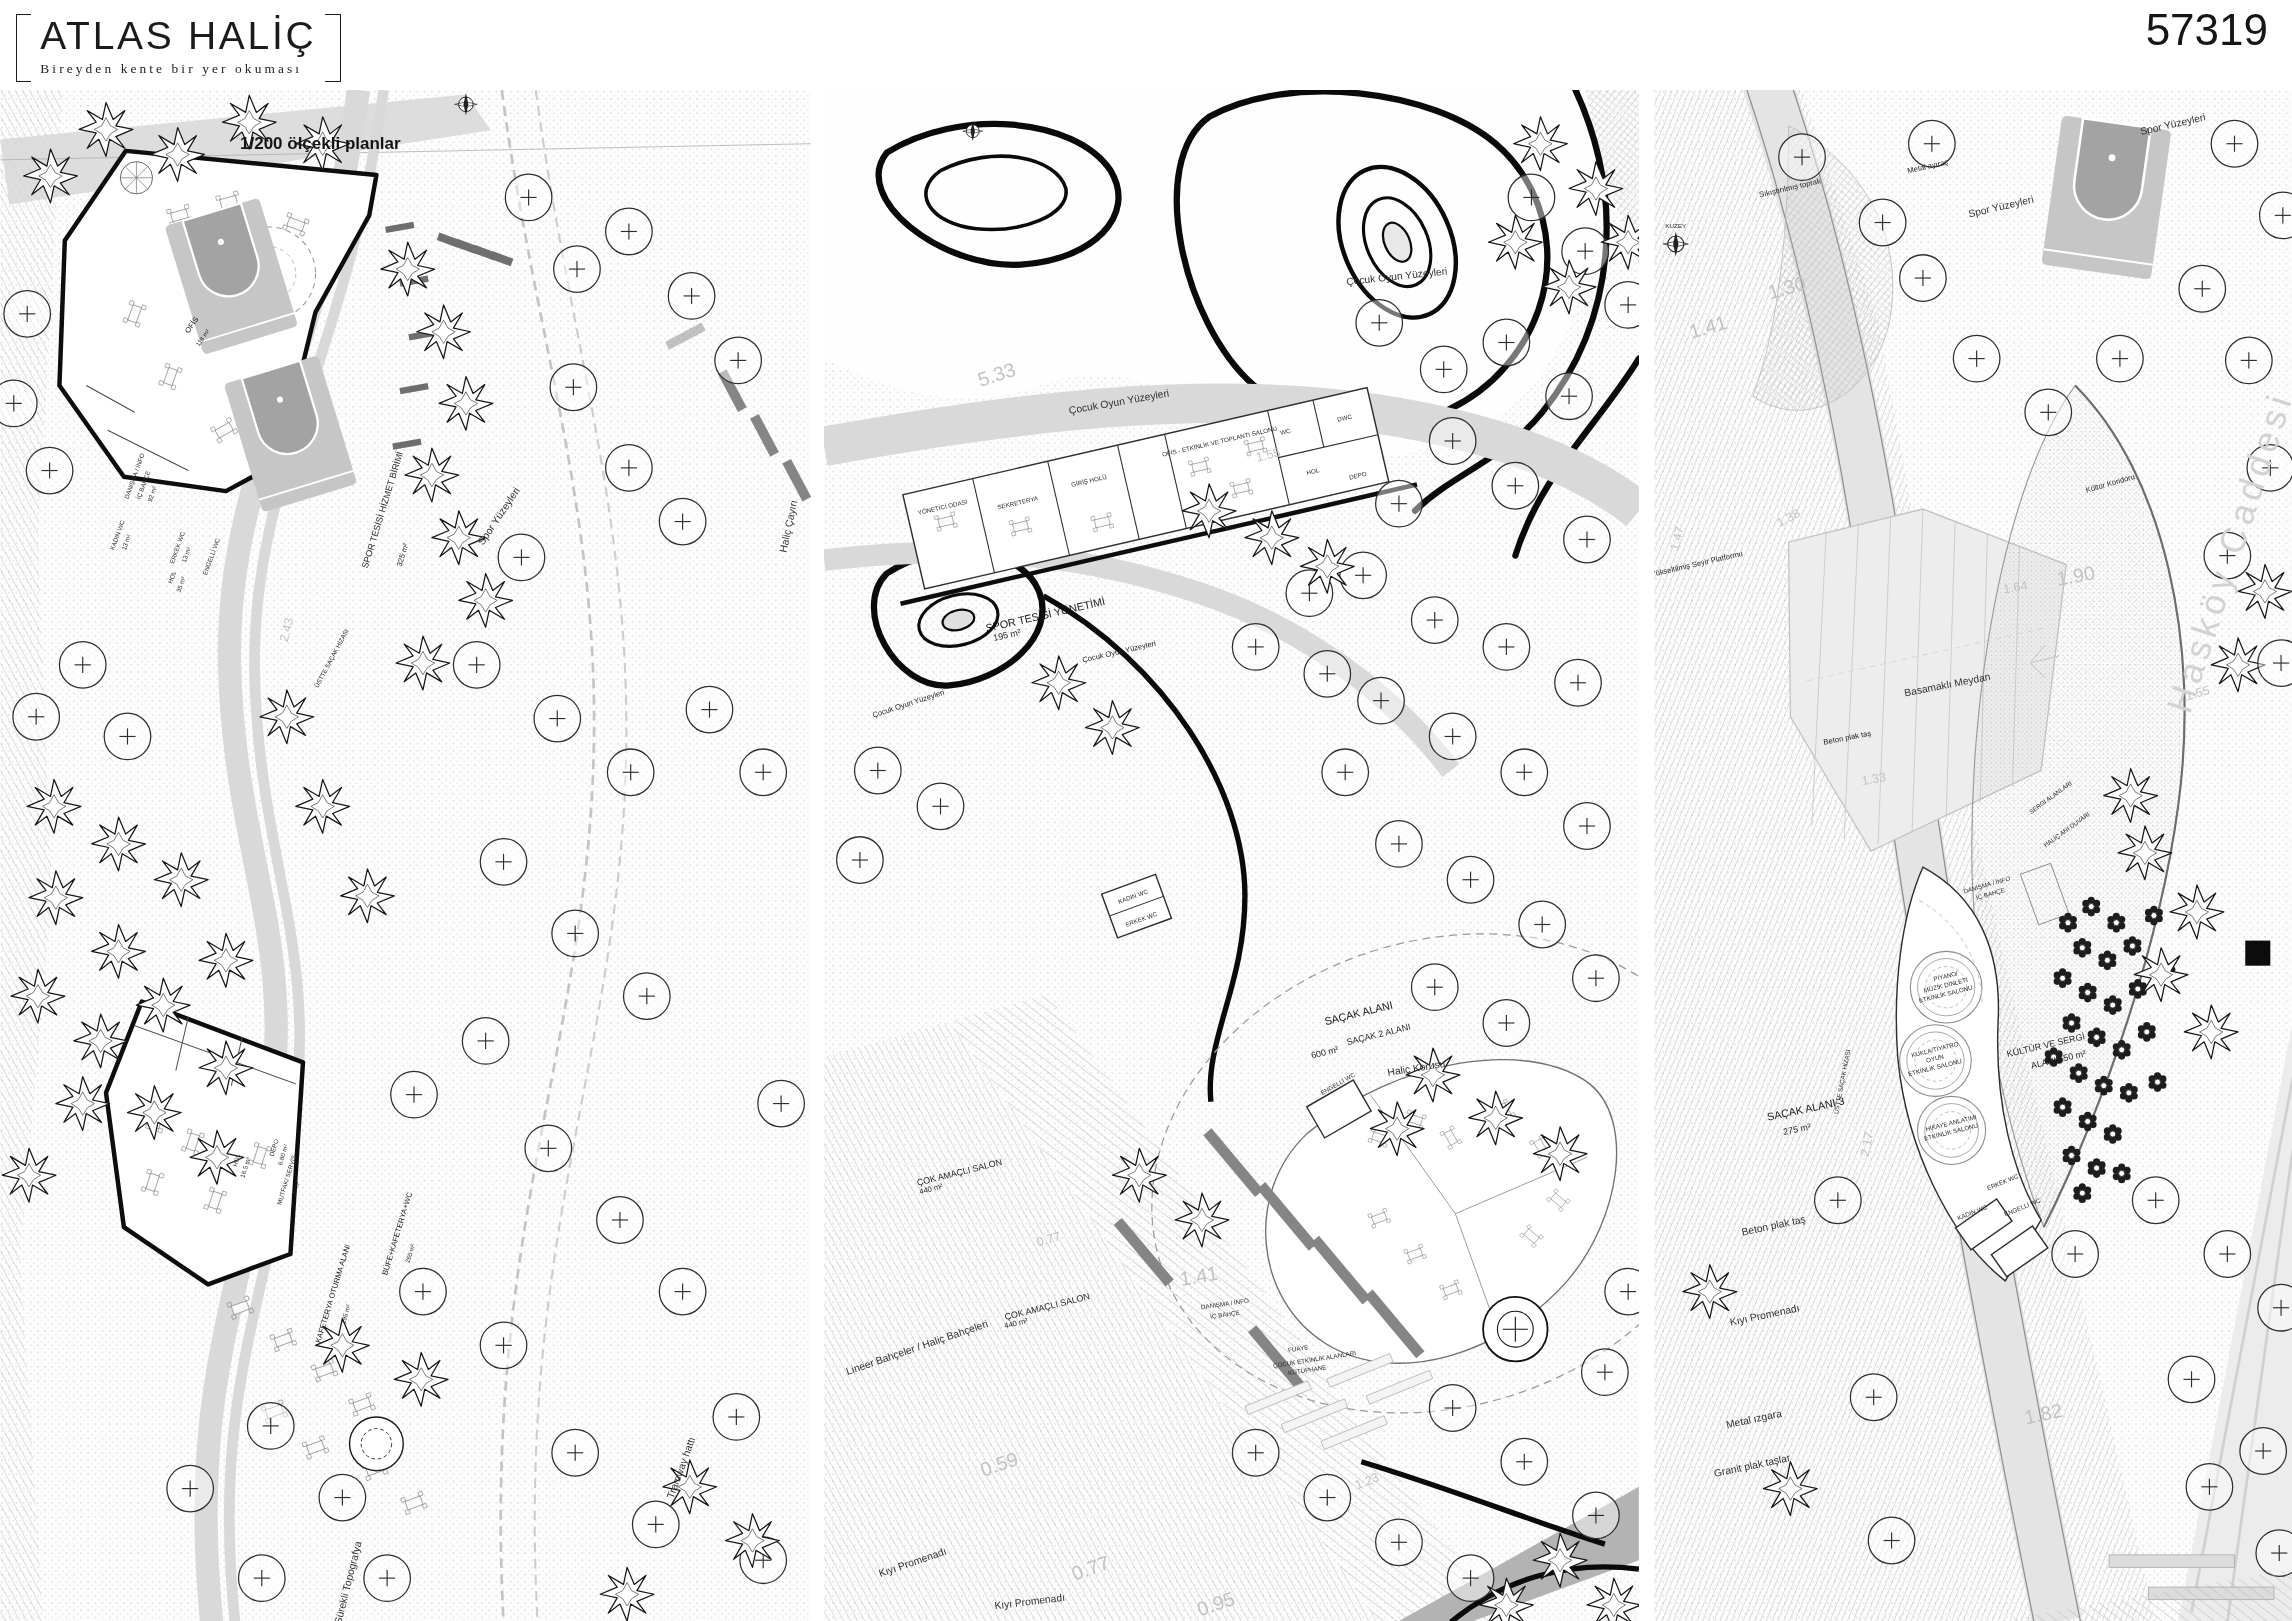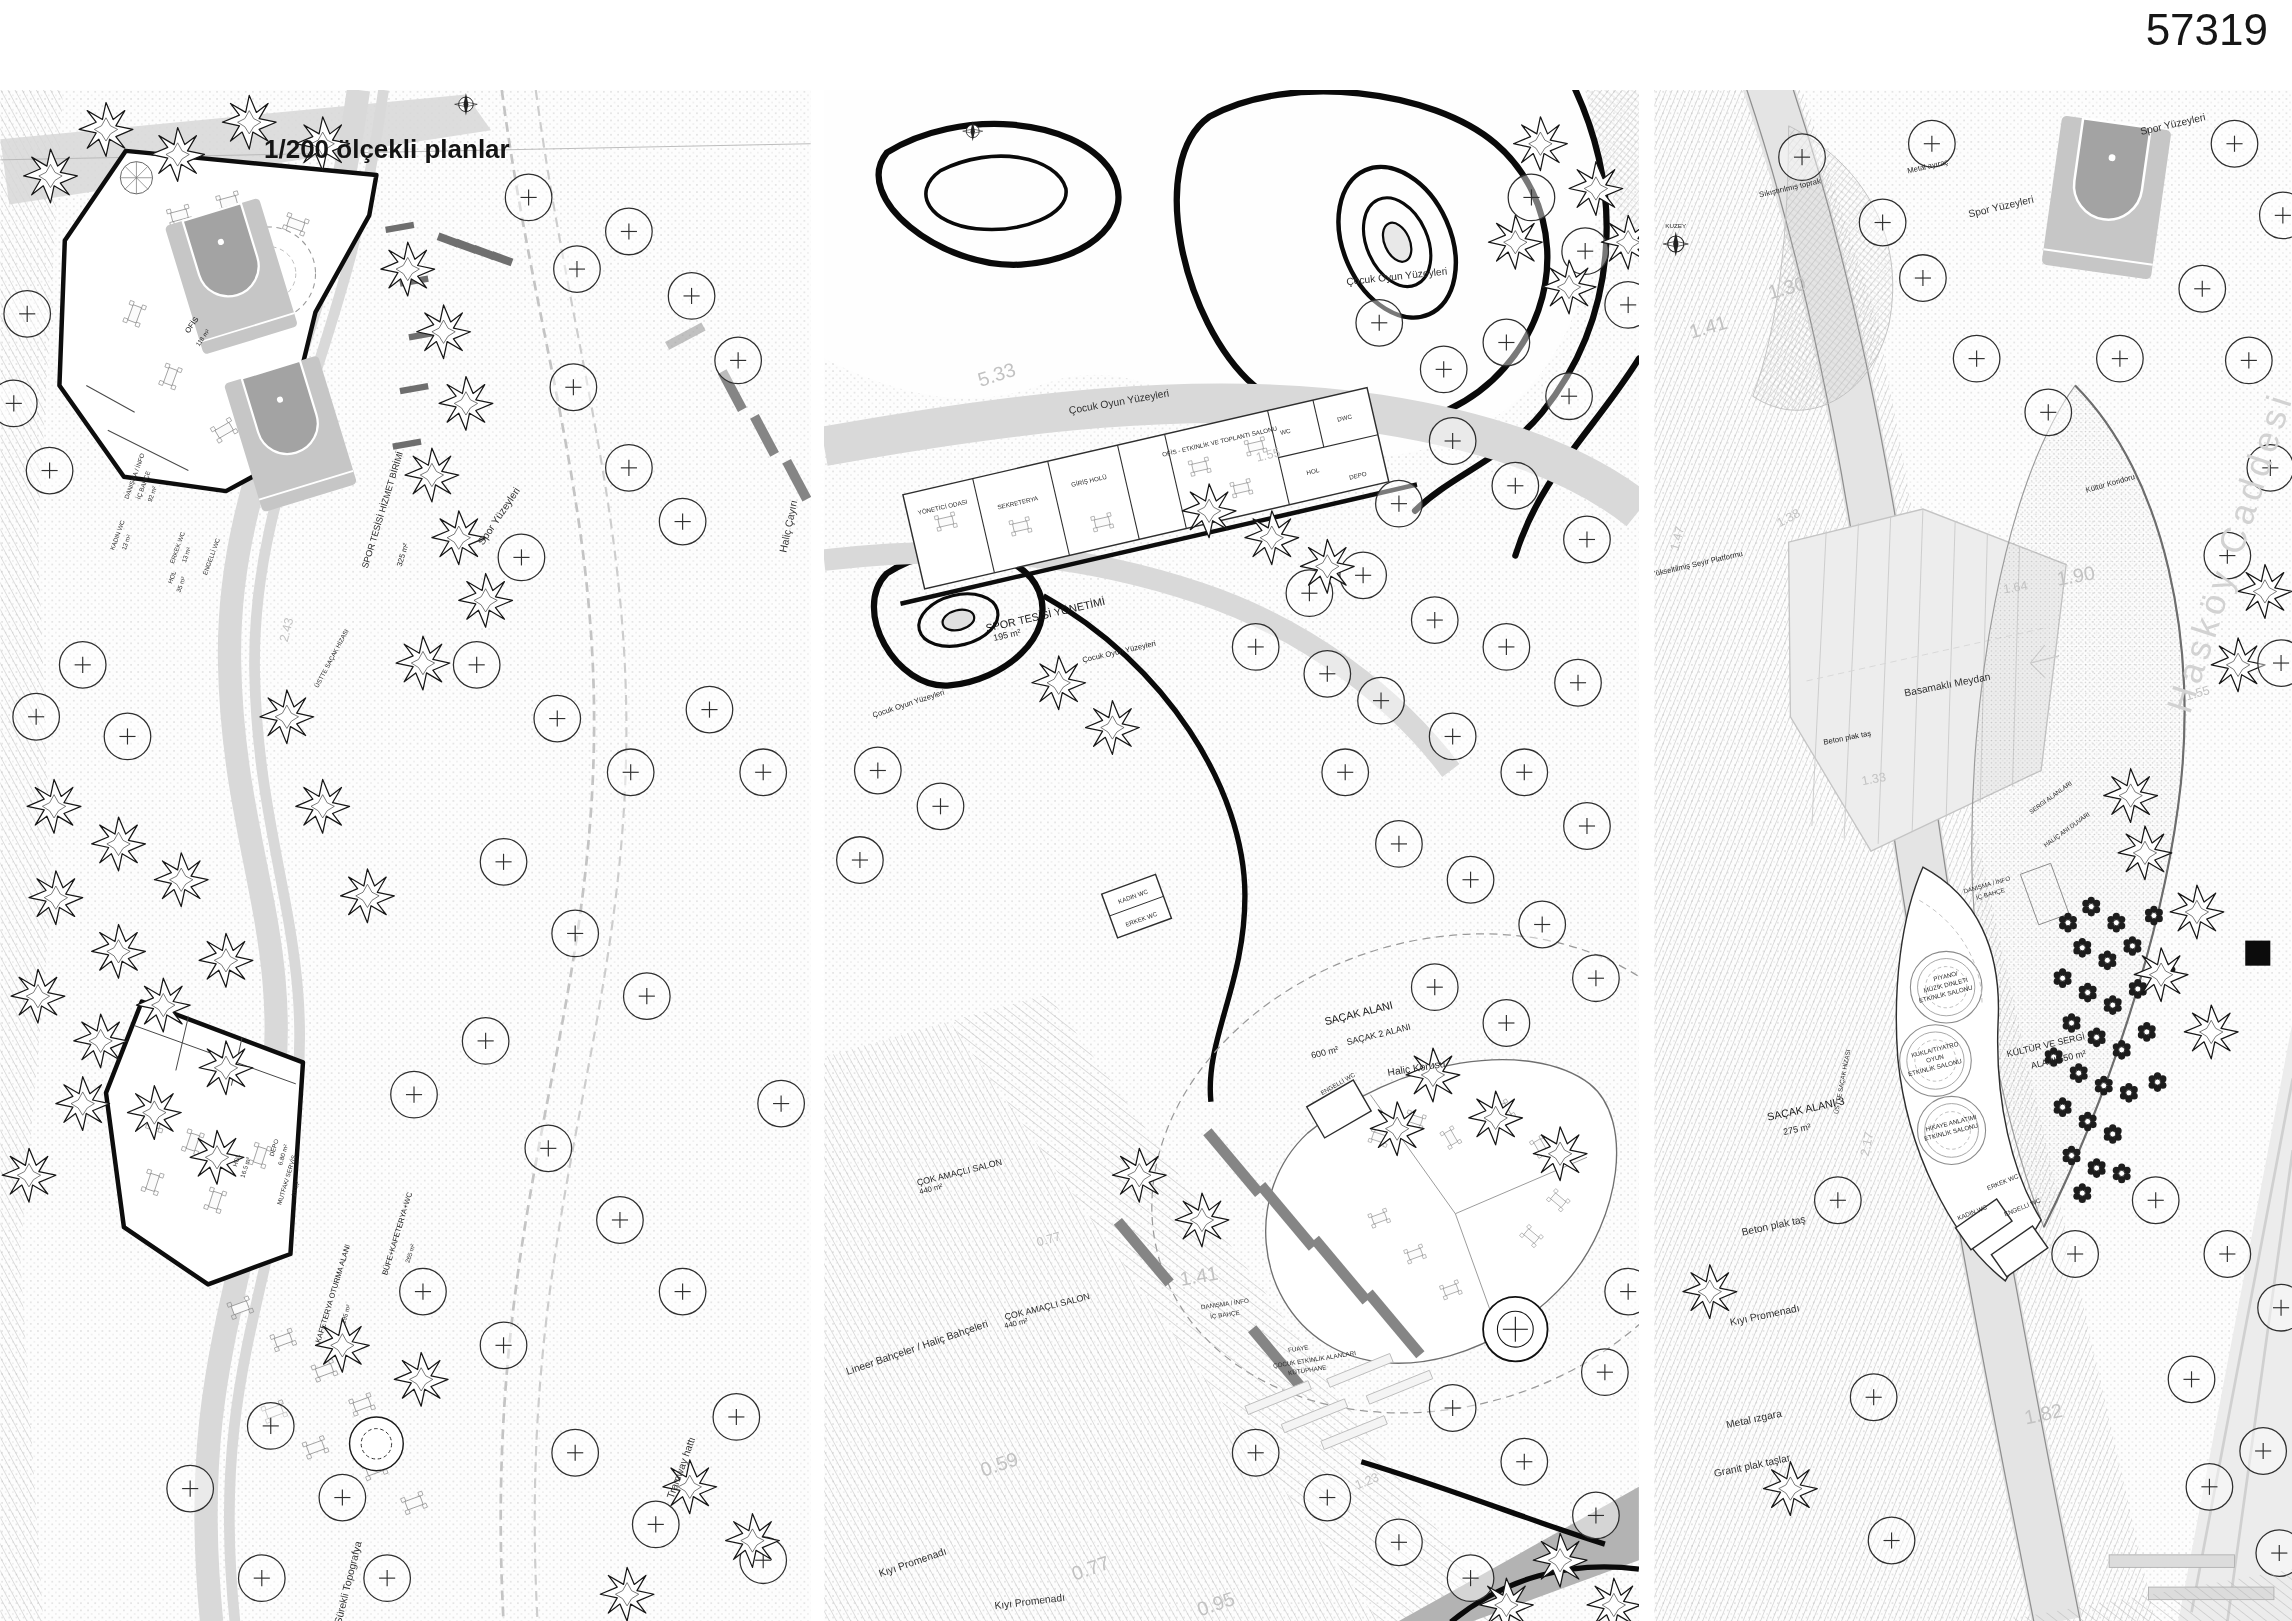--- a/index.html
+++ b/index.html
@@ -8,22 +8,22 @@
   
   .logo{position:absolute;left:16px;top:14.3px;display:flex;align-items:stretch;}
   .bracket{width:14.3px;border:1.8px solid #1c1c1c;}
   .bracket.l{border-right:none;}
   .bracket.r{border-left:none;}
   .logo-core{padding:1.8px 9px 5.4px 9px;text-align:left;}
   .logo-title{font-size:39px;letter-spacing:2.7px;font-weight:500;line-height:1.05;
               font-family:"Liberation Sans", sans-serif;color:#1b1b1b;white-space:nowrap;}
   .logo-sub{font-family:"Liberation Serif", serif;font-size:13.4px;letter-spacing:3.1px;
             color:#222;margin-top:3.6px;white-space:nowrap;}
-  .scale-label{position:absolute;left:240px;top:134px;font-size:26px;font-weight:bold;
-               color:#141414;z-index:5;margin-left:24px;}
+  .scale-label{position:absolute;left:240px;top:134px;font-size:17px;font-weight:bold;
+               color:#141414;z-index:5;}
   .sheet-number{position:absolute;right:25px;top:5.4px;font-size:44px;color:#161616;}
   
   .panels{position:absolute;left:0;top:90px;width:2293px;height:1532px;}
   .panel{position:absolute;top:0;height:1532px;background:#fdfdfd;}
   .panel.p1{left:0;width:811px;}
   .panel.p2{left:824px;width:815px;}
   .panel.p3{left:1654px;width:639px;}
   svg{display:block;}
   
   .lbl{font-family:"Liberation Sans", sans-serif;font-size:10px;fill:#1e1e1e;text-anchor:middle;}
@@ -103,20 +103,28 @@
         <rect x="8" y="5" width="4.5" height="4.5" fill="none" stroke="#8a8a8a" stroke-width="0.7"></rect>
       </g>
       <g id="compassG">
         <circle r="9" fill="#ffffff" stroke="#222" stroke-width="1.2"></circle>
         <polygon points="0,-14 3,0 0,14 -3,0" fill="#222"></polygon>
         <polygon points="-14,0 0,-3 14,0 0,3" fill="none" stroke="#222" stroke-width="0.8"></polygon>
       </g>
     </defs>
   </svg>
 
+  <div class="logo">
+    <div class="bracket l"></div>
+    <div class="logo-core">
+      <div class="logo-title">ATLAS HALİÇ</div>
+      <div class="logo-sub">Bireyden kente bir yer okuması</div>
+    </div>
+    <div class="bracket r"></div>
+  </div>
   <div class="scale-label">1/200 ölçekli planlar</div>
   <div class="sheet-number">57319</div>
 
   <div class="panels">
 
     <div class="panel p1">
     <svg width="811" height="1532" viewBox="0 0 905 1711">
       <rect width="905" height="1711" fill="url(#dots)"></rect>
       <polygon points="0,0 70,0 42,500 58,900 22,1300 48,1711 0,1711" fill="url(#hatchDeck)"></polygon>
 

